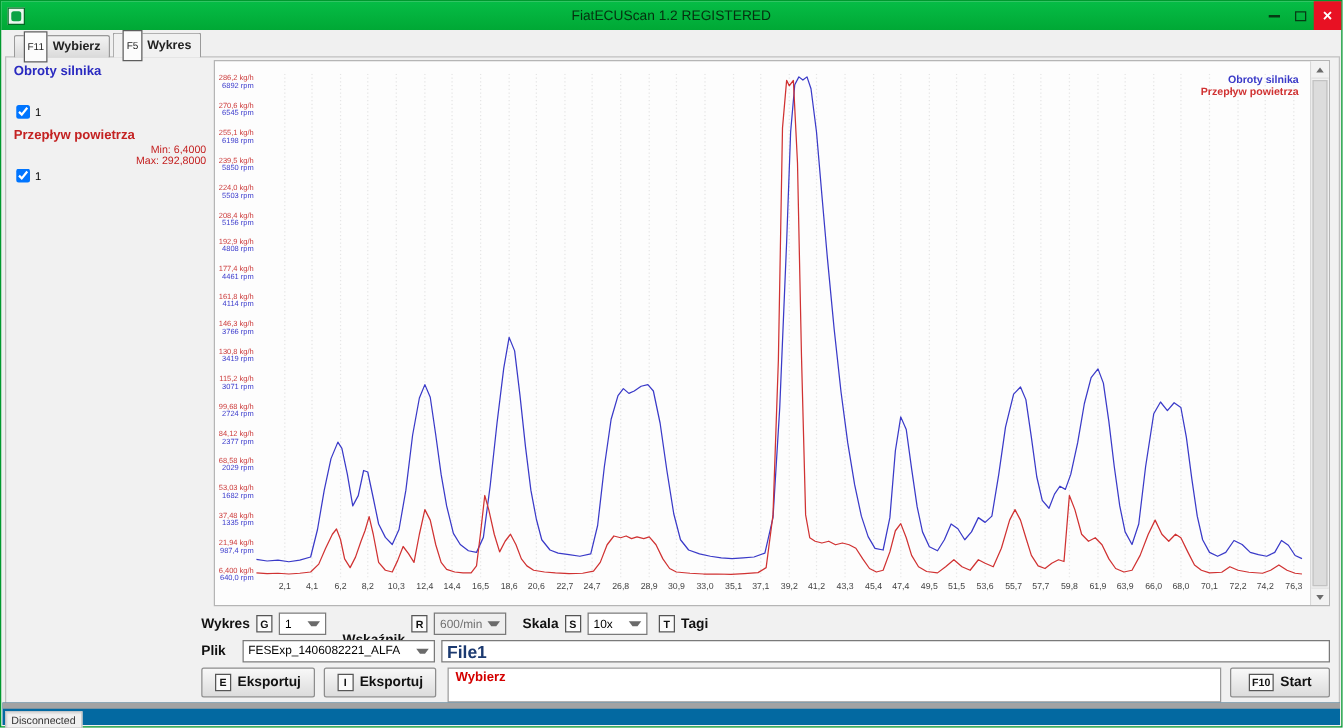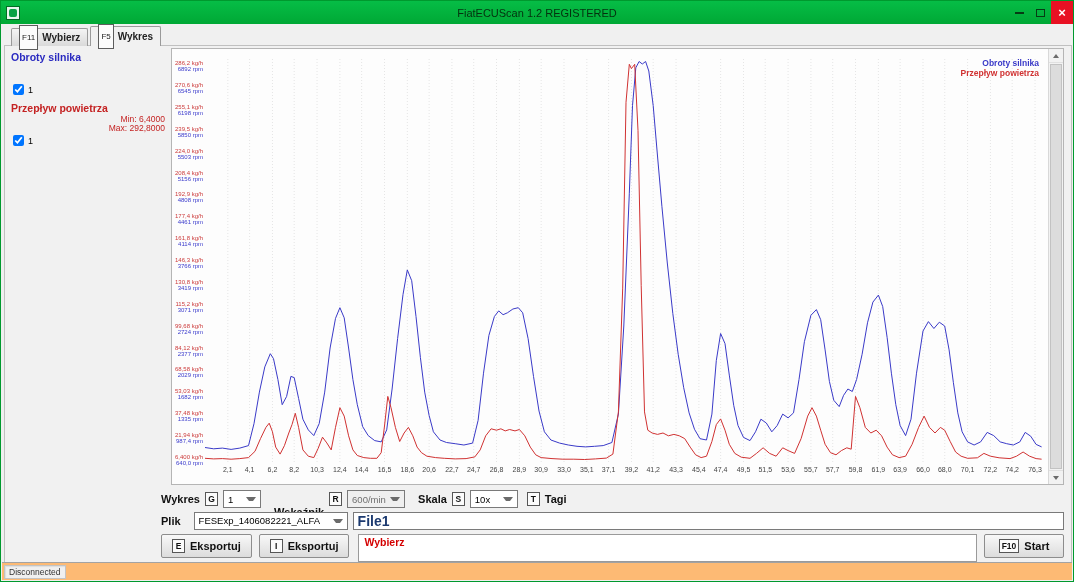--- a/index.html
+++ b/index.html
@@ -76,21 +76,21 @@
   .btn + .btn { margin-left:7px; }
   .status-box { flex:1; margin-left:9px; height:28px; border:1px solid #9a9a9a; background:#fff; padding:1px 5px; overflow:hidden; }
   .status-box .st1 { font-size:10.5px; font-weight:bold; color:#d40000; line-height:13px; }
   .status-box .st2 { font-size:10.5px; font-weight:bold; color:#d40000; line-height:12px; }
   .start-btn { margin-left:7px; width:80px; height:24px; }
 
   .logo { position:absolute; left:9px; top:489px; font-size:21px; font-weight:bold; font-style:italic;
     color:#17366e; letter-spacing:-1px; }
 
   
-  .statusbar { position:absolute; left:1px; right:1px; bottom:1px; height:18px; background:#fdba74; border-top:1px solid #a3a3a3; }
+  .statusbar { position:absolute; left:1px; right:1px; bottom:1px; height:18px; background:#0369a1; border-top:5px solid #a3a3a3; }
   .status-cell { position:absolute; left:2px; top:2px; height:14px; min-width:58px; border:1px solid #c3c3c3;
     background:#f0f0f0; box-shadow:inset 1px 1px 1px rgba(0,0,0,0.08); font-size:8.5px; color:#333; padding:1px 4px; }
 </style>
 </head>
 <body>
 
 <div class="window">
 
   <div class="titlebar">
     <div class="app-icon">

